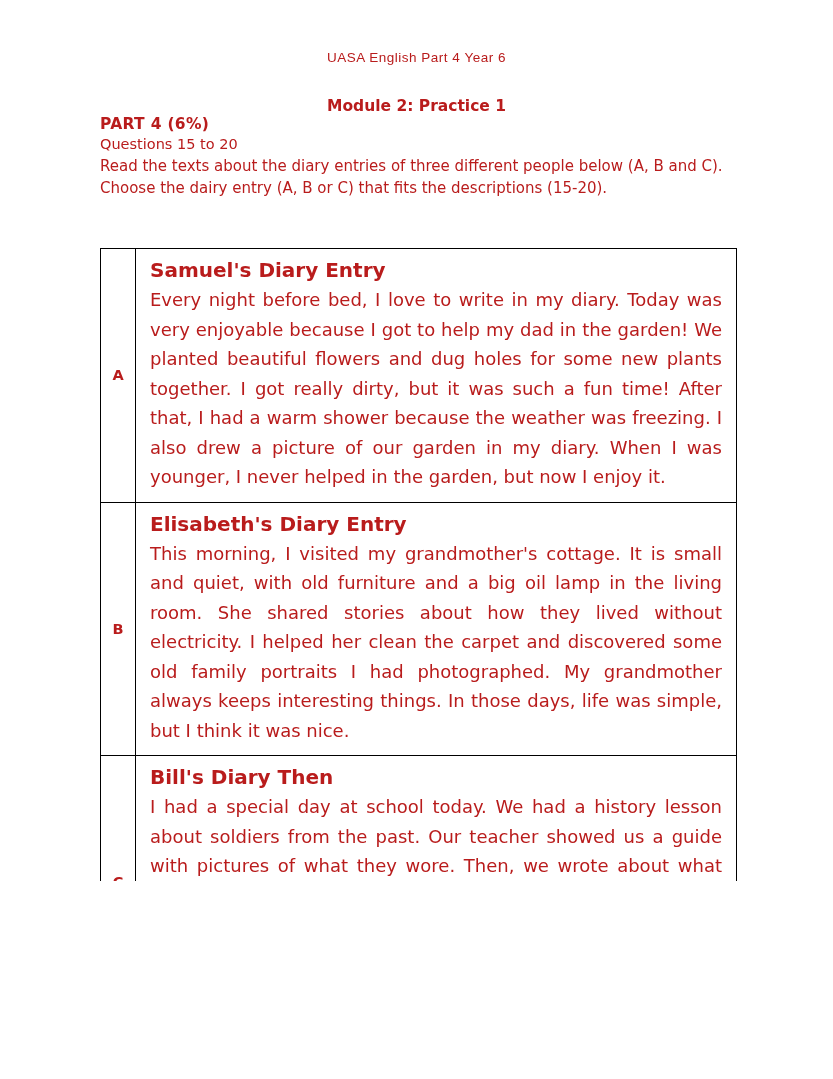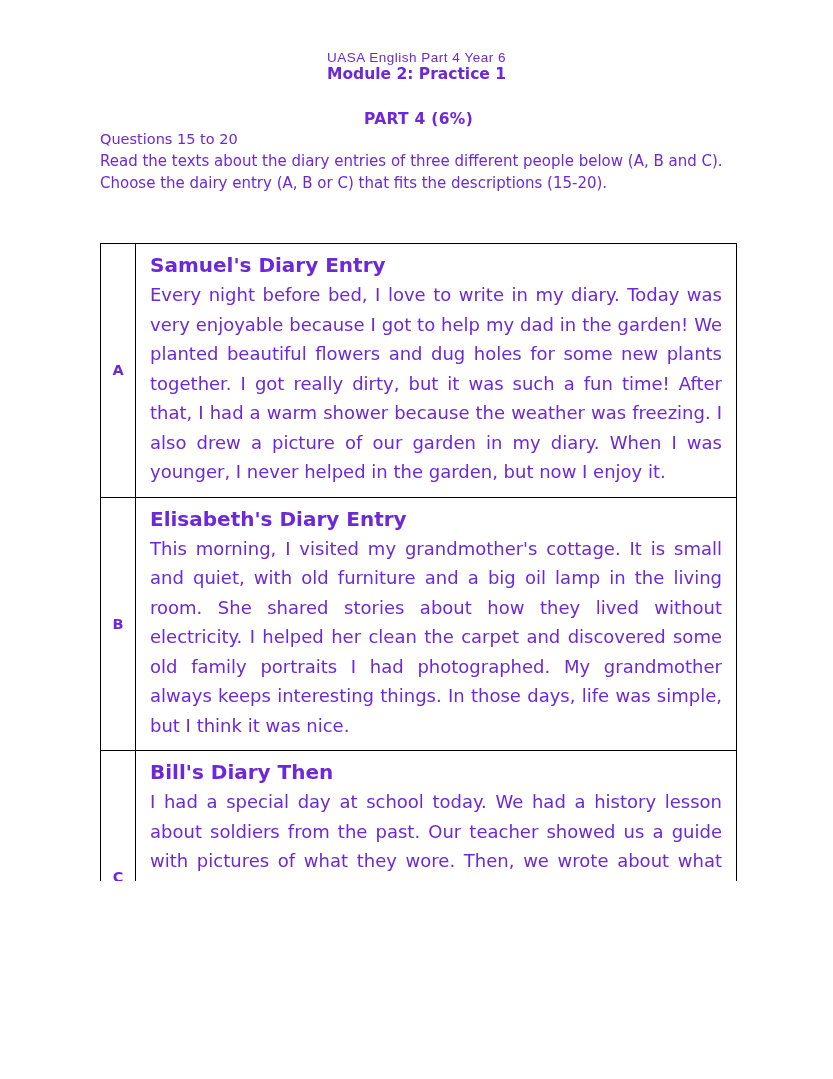--- a/index.html
+++ b/index.html
@@ -3,46 +3,45 @@
 <meta charset="utf-8">
 <style>
   * { margin: 0; padding: 0; box-sizing: border-box; }
   html, body { background: #ffffff; }
   .page {
     position: relative;
     width: 833px;
     height: 881px;
     margin: 0 auto;
     background: #ffffff;
-    color: #6d28d9;
+    color: #b91c1c;
     font-family: "DejaVu Sans", sans-serif;
     overflow: hidden;
   }
   .page-header {
     padding-top: 50px;
     text-align: center;
     font-family: "Liberation Sans", sans-serif;
     font-size: 13.5px;
     letter-spacing: 0.5px;
   }
   .module-title {
+    margin-top: 32px;
     text-align: center;
     font-weight: bold;
     font-size: 15.5px;
   }
   .content {
     margin-left: 100px;
     margin-right: 96px;
   }
   .part-heading {
-    margin-top: 27px;
     font-weight: bold;
     font-size: 15.5px;
     letter-spacing: 0.3px;
-    text-align: center;
   }
   .instruction-line {
     font-size: 14.5px;
     line-height: 22px;
   }
   .instruction-para {
     font-size: 15px;
     line-height: 22px;
   }
   .instruction-spacer { height: 24px; }

